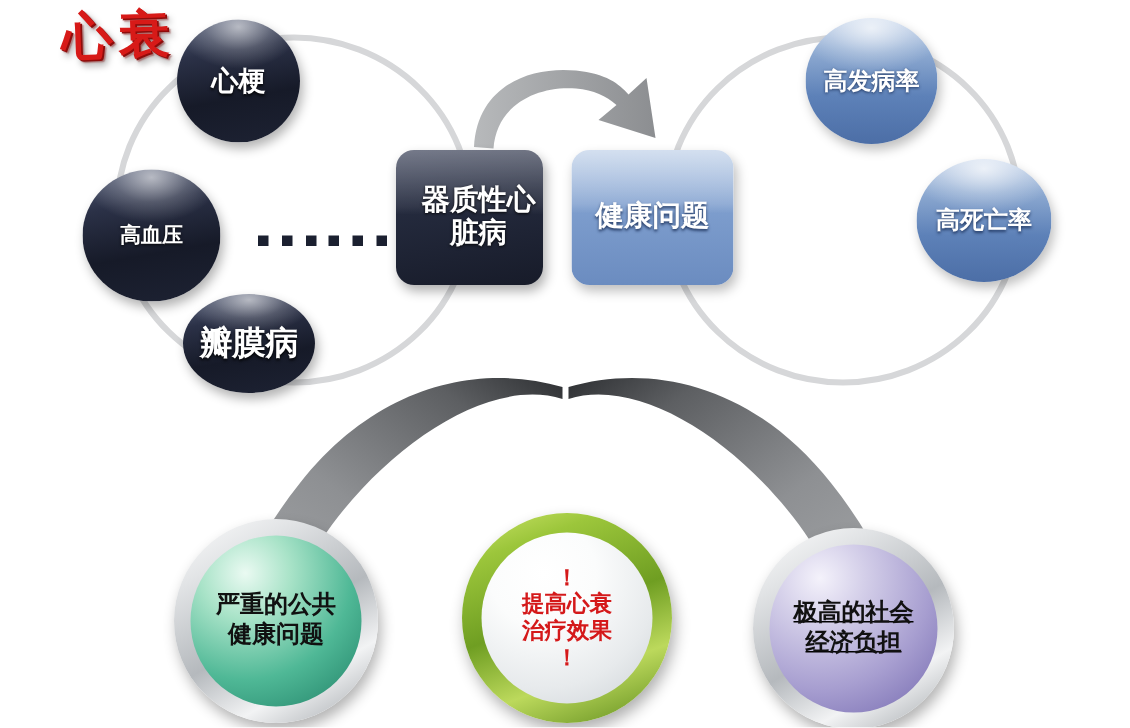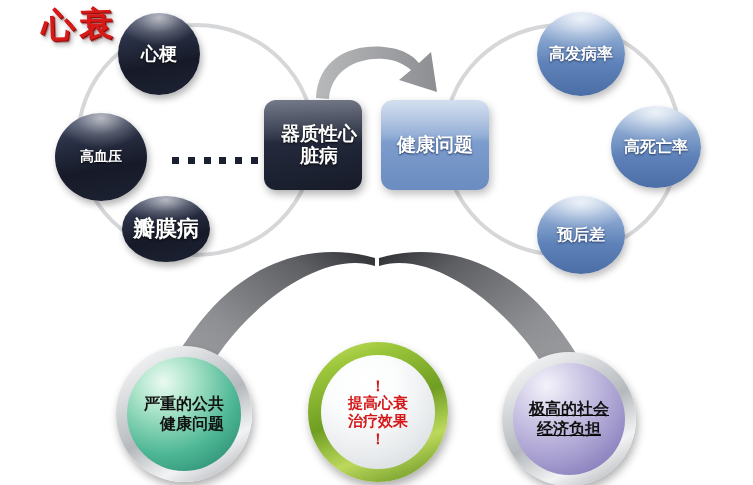--- a/index.html
+++ b/index.html
@@ -154,21 +154,20 @@
     display: flex;
     align-items: center;
     justify-content: center;
     text-align: center;
     white-space: pre-line;
     box-sizing: border-box;
   }
   .fill-green {
     background: radial-gradient(ellipse 120% 120% at 32% 22%, #eafaf2 0%, #a9e3c8 22%, #4fb896 52%, #1d7c63 88%, #14584a 100%);
     color: #111111;
-    text-align: right;
   }
   .fill-purple {
     background: radial-gradient(ellipse 120% 120% at 30% 20%, #f4f2fb 0%, #d4cfe9 22%, #a79ed0 55%, #6e63ab 92%, #554a93 100%);
     color: #111111;
   }
   .ring-green {
     padding: 13px;
     background:
       linear-gradient(160deg, #cde56a 0%, #9cc63b 18%, #6f9e22 48%, #bcd95c 72%, #5d8a1b 100%);
     box-shadow: 2px 5px 10px rgba(0,0,0,.32);
@@ -252,23 +251,20 @@
   </div>
 
   <div class="circle circle-blue" style="left:611px; top:106px; width:90px; height:82px; font-size:16px;">
     <span>高死亡率</span>
   </div>
 
   <div class="circle circle-blue" style="left:537px; top:12px; width:88px; height:84px; font-size:16px;">
     <span>高发病率</span>
   </div>
 
-  <div class="circle circle-blue" style="left:537px; top:196px; width:88px; height:78px; font-size:16px;">
-    <span>预后差</span>
-  </div>
 
   <div class="result ring-silver" style="left:116px; top:346px; width:136px; height:136px;">
     <div class="ring-inner fill-green">
       <span style="font-size:16px;">严重的公共
 健康问题</span>
     </div>
   </div>
 
   <div class="result ring-green" style="left:308px; top:342px; width:140px; height:140px;">
     <div class="ring-inner fill-silver">

